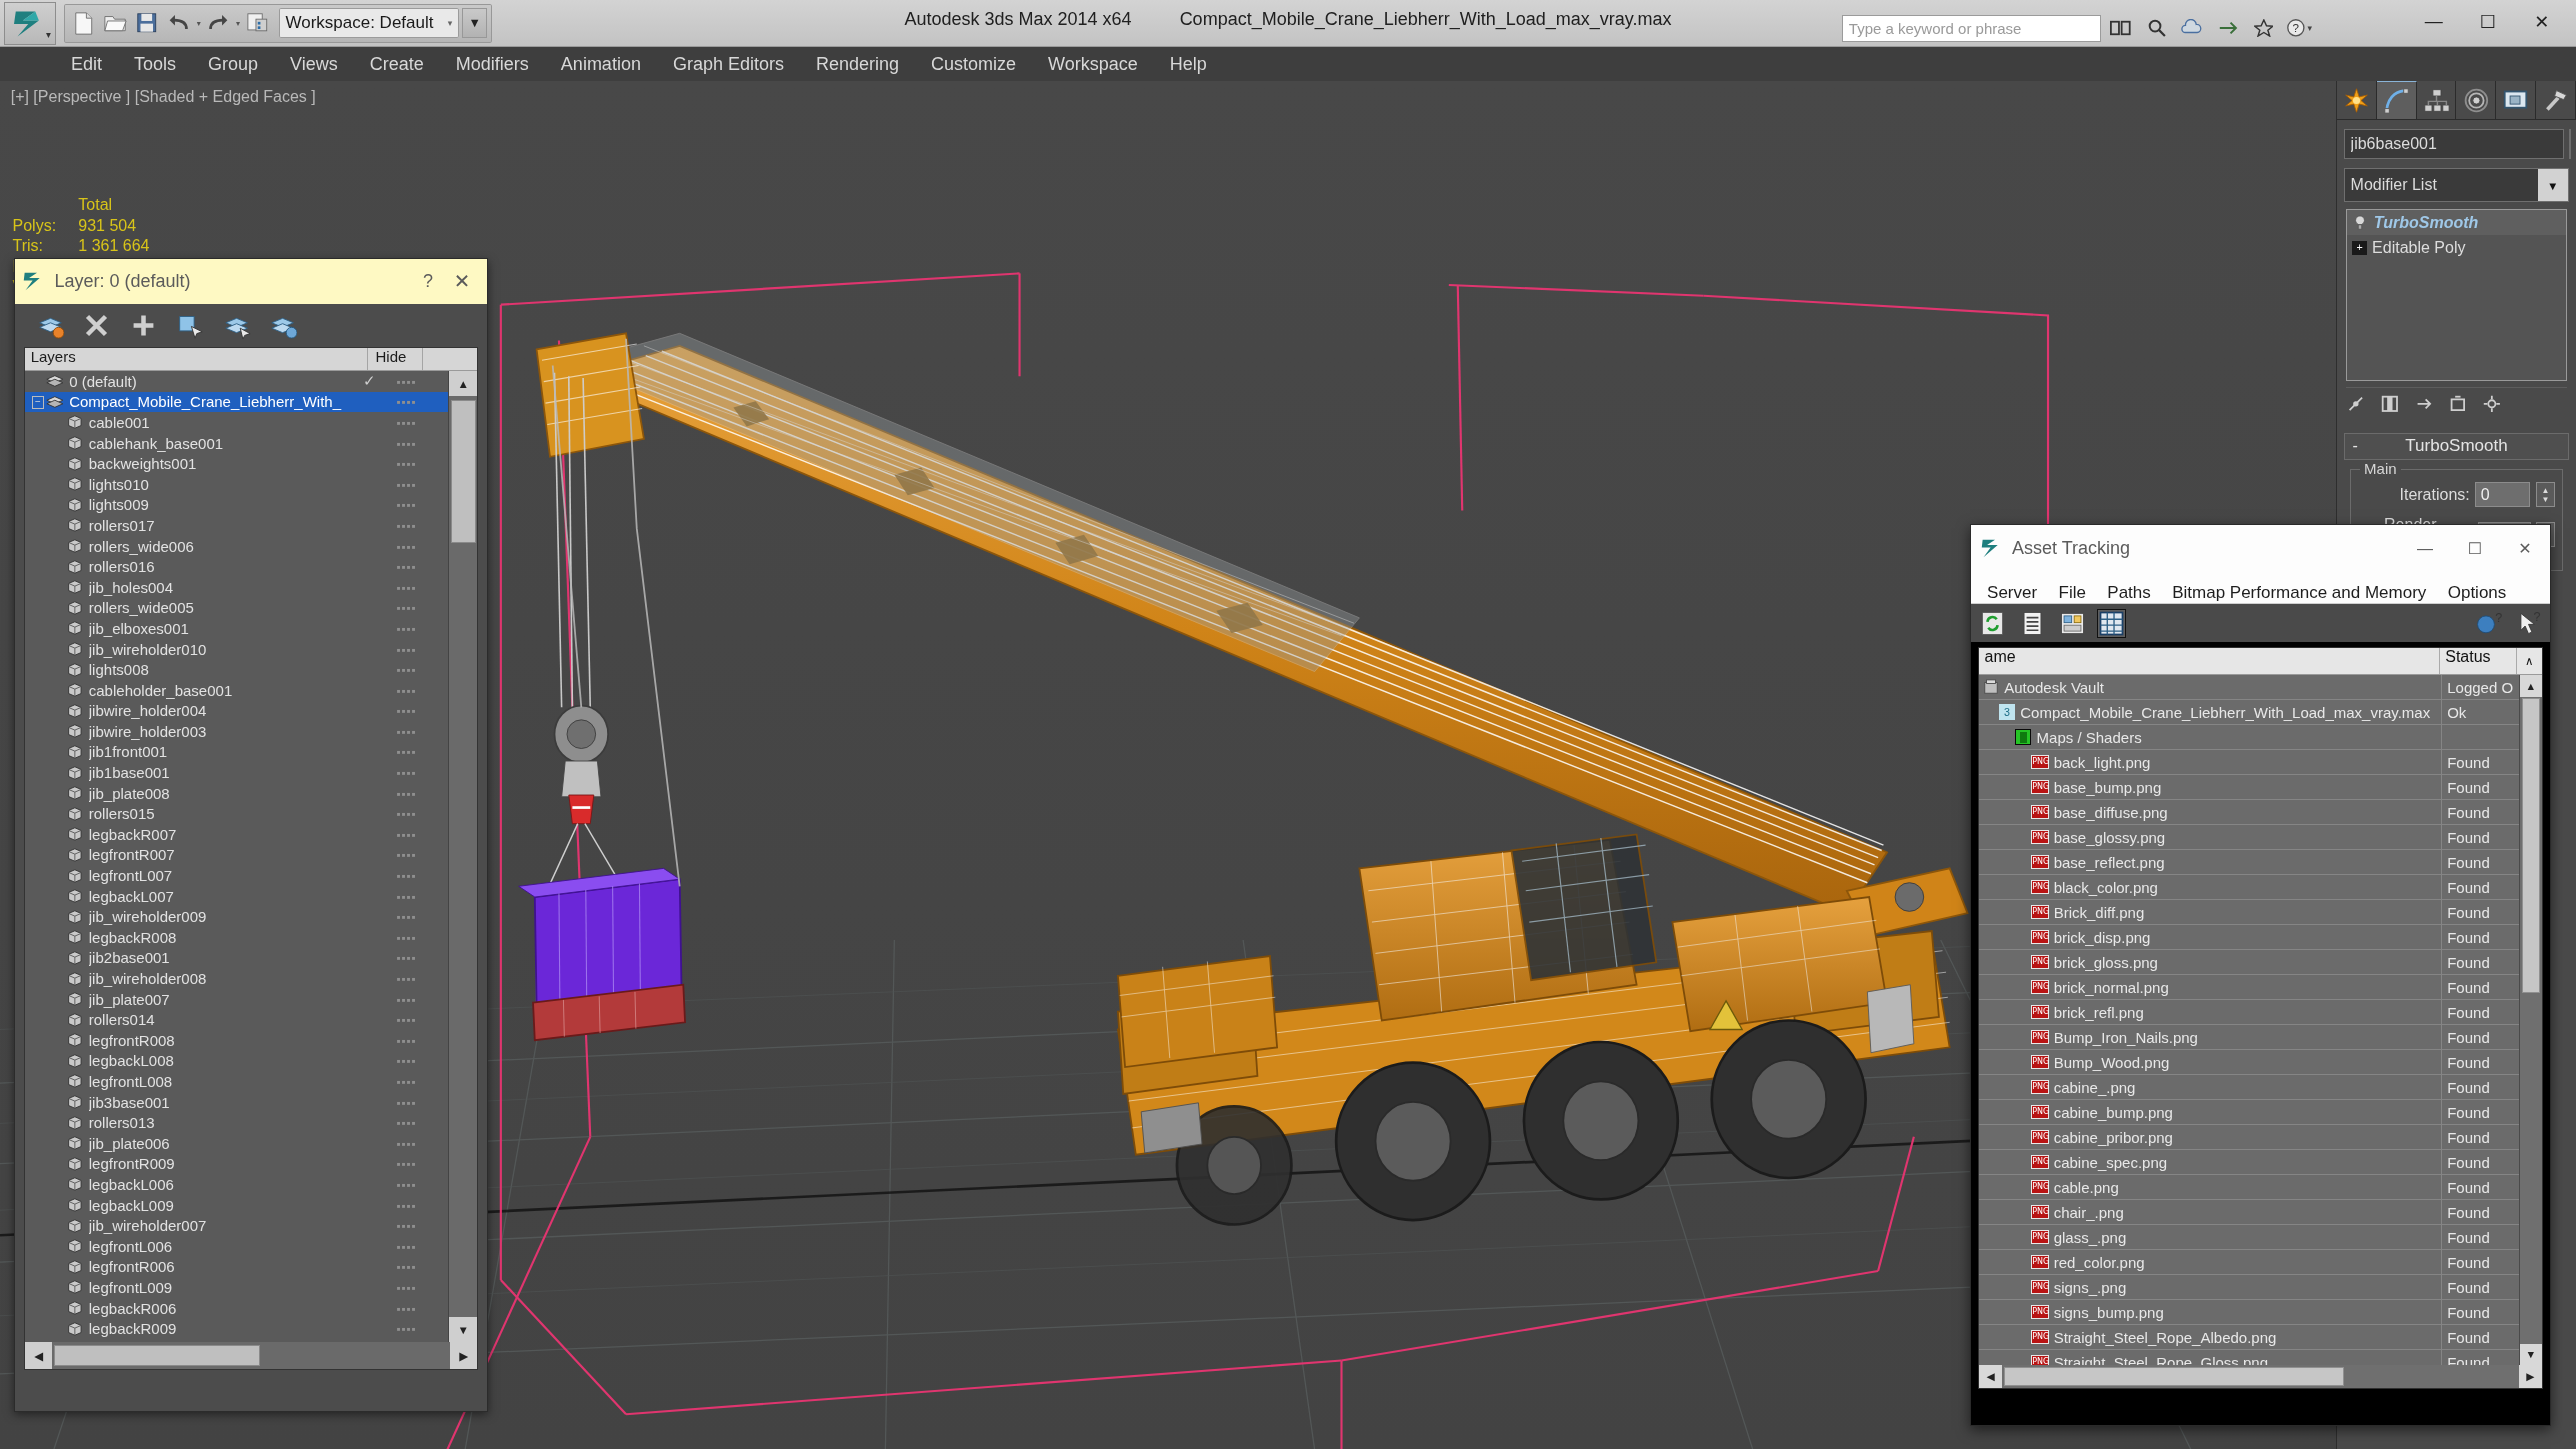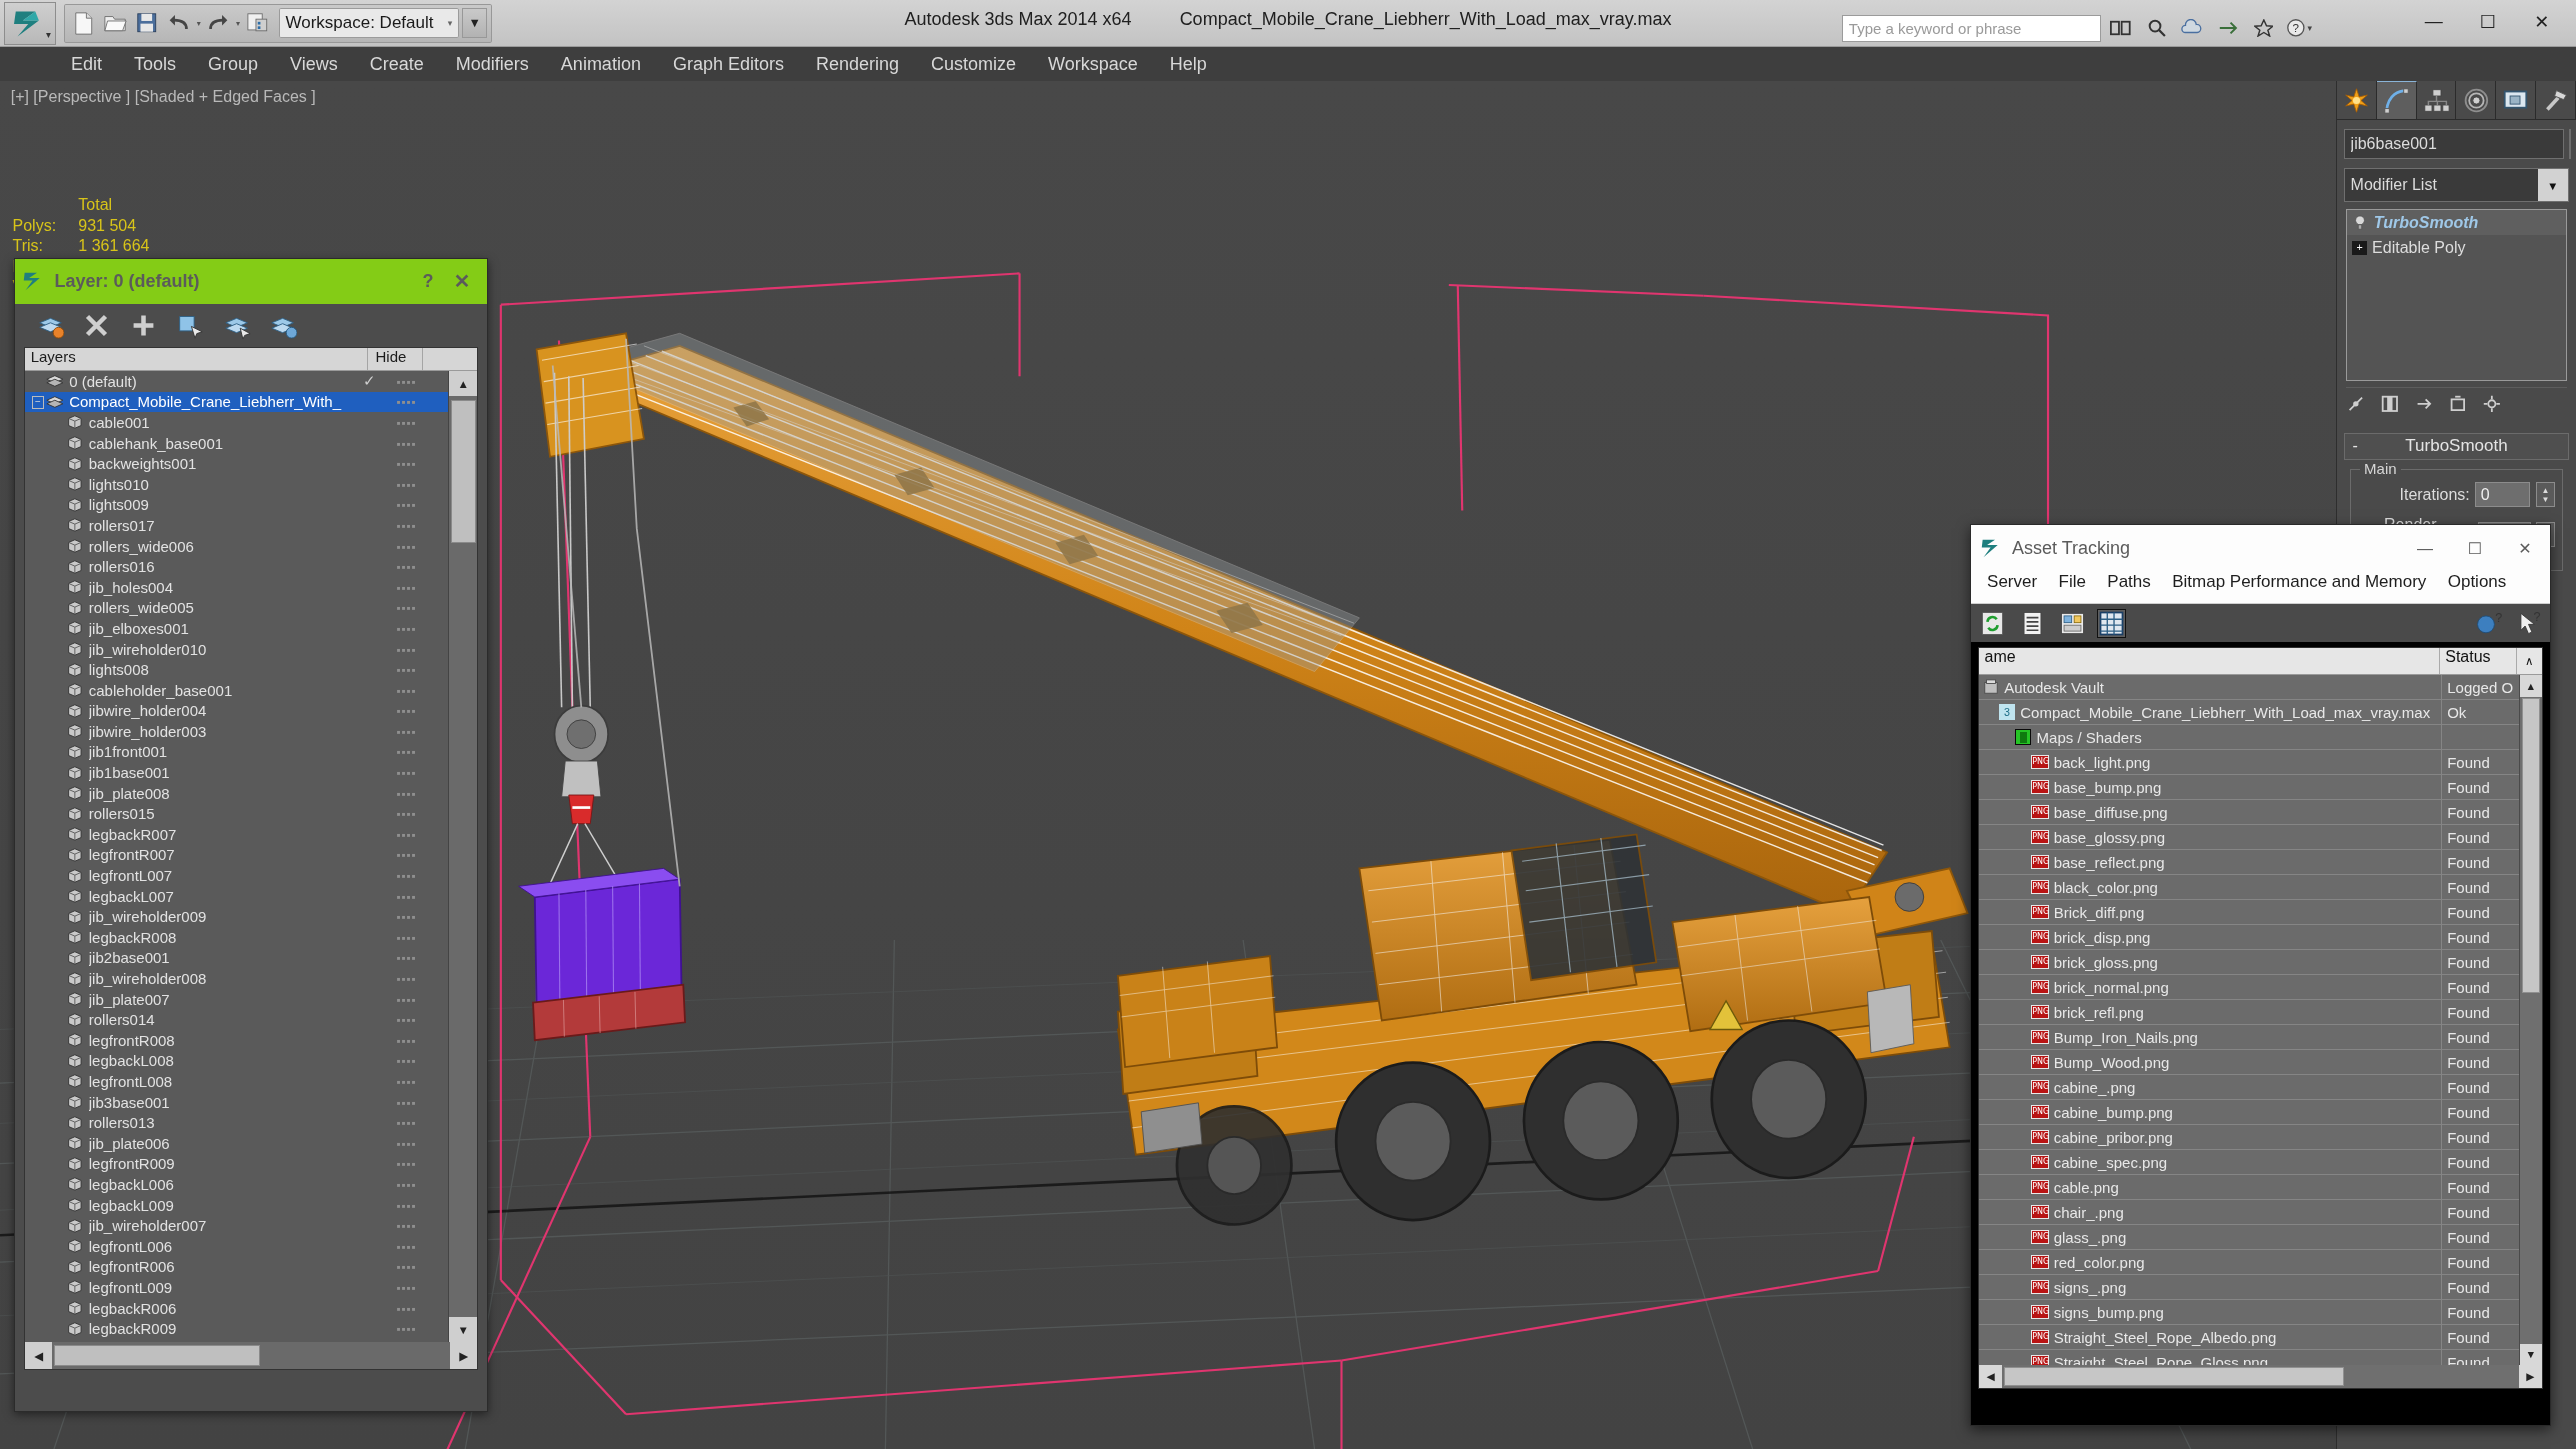--- a/index.html
+++ b/index.html
@@ -59,21 +59,21 @@
   .stats td.k { padding-right:16px; }
   .stats .hdr { padding-left:0;margin-left:22px; }
 
   
   .grid { position:absolute; left:0; top:0; width:2336px; height:1369px; }
 
   
   .layerdlg { position:absolute; left:14.3px; top:258px; width:474px; height:1154px;
               background:#4c4c4c; border:0.9px solid #2b2b2b; box-shadow:0 2.7px 9px rgba(0,0,0,.5);
               z-index:20; }
-  .ld-title { height:45px; background:#84cc16; display:flex; align-items:center; padding:0 7.2px;font-weight:bold; }
+  .ld-title { height:45px; background:#fef9c3; display:flex; align-items:center; padding:0 7.2px; }
   .ld-title .ico { width:23px; height:23px; margin-right:9px; }
   .ld-title .txt { font-size:18px; color:#5b5b5b; flex:1; }
   .ld-title .hlp { font-size:18px; color:#5b5b5b; width:32px; text-align:center; cursor:pointer;}
   .ld-title .cls { font-size:19.7px; color:#5b5b5b; width:36px; text-align:center; cursor:pointer;}
   .ld-tools { height:43px; background:#4c4c4c; display:flex; align-items:center; padding:0 21.5px;
               gap:19.7px; }
   .ld-tools .ti { width:27px; height:27px; cursor:pointer; }
   .ld-body { position:absolute; left:9px; top:88px; right:9px; bottom:41px; background:#5a5a5a;
              border:0.9px solid #333; }
   .ld-cols { display:flex; height:23px; background:#d6d6d6; border-bottom:0.9px solid #9a9a9a;
@@ -109,21 +109,21 @@
 
   
   .atdlg { position:absolute; left:1970px; top:524px; width:581px; height:902px;
            background:#000000; border:0.9px solid #2a2a2a; box-shadow:0 3.6px 12.5px rgba(0,0,0,.55);
            z-index:25; }
   .at-title { height:47px; background:#fdfdfd; display:flex; align-items:center; padding-left:9px;}
   .at-title .ico { width:23px; height:23px; margin-right:9px; }
   .at-title .txt { font-size:18px; color:#5b5b5b; flex:1; }
   .at-title .wb { width:50px; height:47px; display:flex; align-items:center;
                   justify-content:center; font-size:16px; color:#5b5b5b; cursor:pointer; }
-  .at-menu { height:32px; background:#fdfdfd; display:flex; align-items:flex-start; padding-left:5.4px;
+  .at-menu { height:32px; background:#fdfdfd; display:flex; align-items:flex-end; padding-left:5.4px;
              border-bottom:0.9px solid #cfcfcf;}
   .at-menu .mi { font-size:17px; color:#1e1e1e; padding:0 10.7px; cursor:pointer; white-space:nowrap;}
   .at-tools { height:38px; background:#4a4a4a; display:flex; align-items:center; padding:0 7.2px;
               gap:10.7px; }
   .at-tools .tb { width:29px; height:29px; cursor:pointer; border:0.9px solid transparent; }
   .at-tools .tb.active { border:0.9px solid #111; background:#5e5e5e; }
   .at-tools .sp { flex:1; }
   .at-grid { position:absolute; left:7.2px; top:122px; right:7.2px; bottom:36px;
              background:#6b6b6b; border:0.9px solid #2f2f2f; }
   .at-hdr { display:flex; height:27px; background:#e6e6e6; font-size:16px; color:#111;

